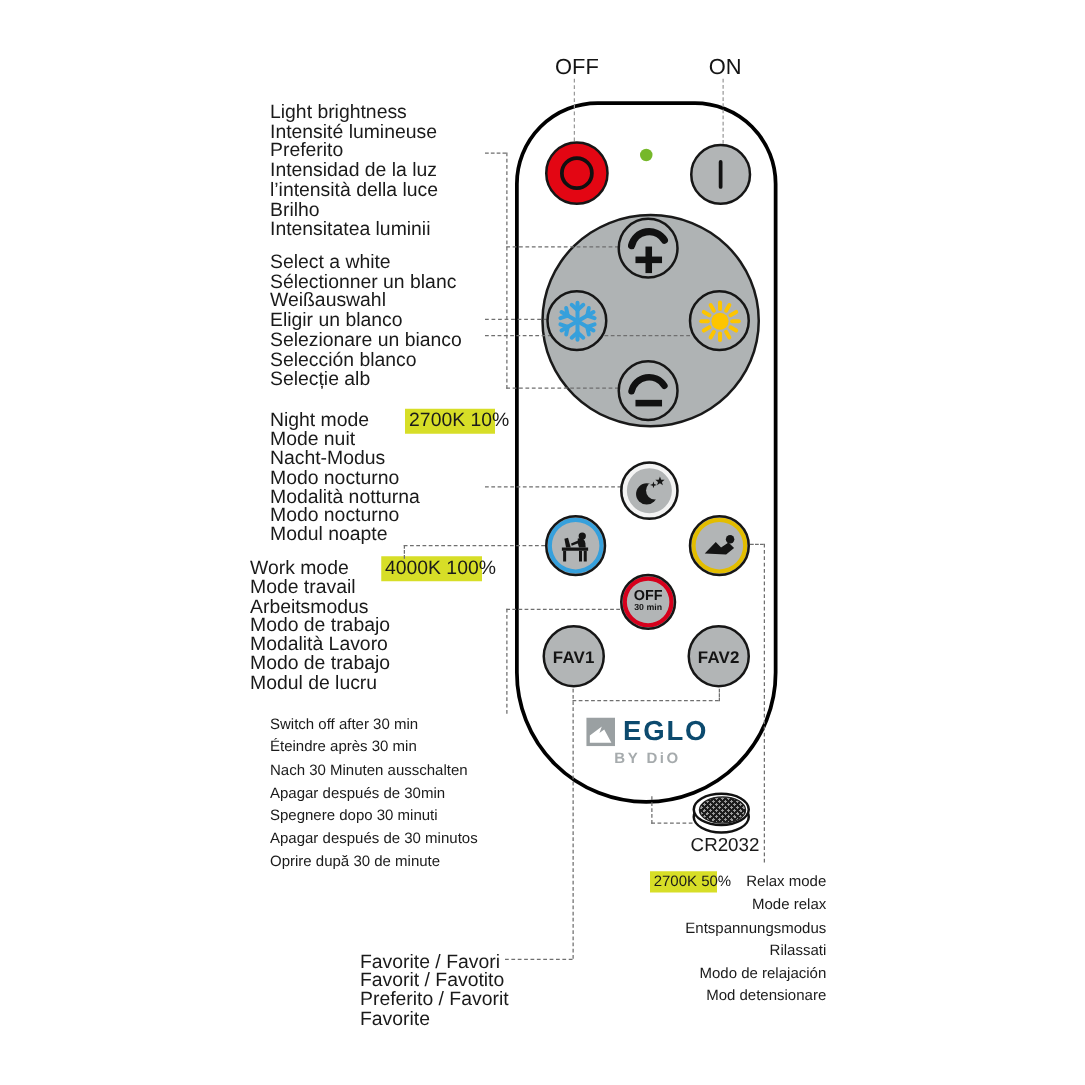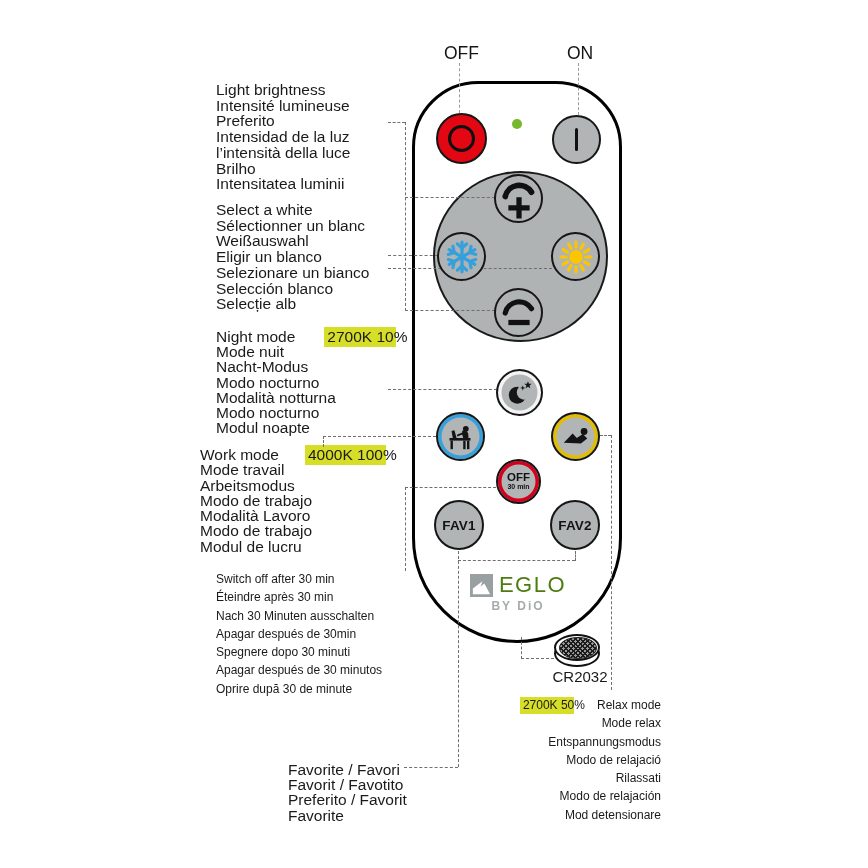--- a/index.html
+++ b/index.html
@@ -40,21 +40,21 @@
   #btn-off30 .l1{font-size:11.5px;font-weight:900;line-height:11px;color:#111;}
   #btn-off30 .l2{font-size:7px;font-weight:700;line-height:8px;color:#111;}
   #btn-fav1{left:434px;top:500px;width:50px;height:50px;}
   #btn-fav2{left:550px;top:500px;width:50px;height:50px;}
   .favlab{font-size:13.5px;font-weight:700;letter-spacing:.2px;color:#141414;}
   
   .toplab{position:absolute;font-size:17.5px;color:#141414;z-index:5;}
   
   #logo{position:absolute;left:462px;top:572px;width:112px;text-align:center;z-index:2;}
   #logo .row{display:flex;align-items:center;justify-content:center;gap:6px;}
-  #logo .brand{font-size:22px;font-weight:400;letter-spacing:1.5px;color:#4d7c0f;}
+  #logo .brand{font-size:22px;font-weight:700;letter-spacing:1.5px;color:#0c4a6e;}
   #logo .byline{margin-top:1px;font-size:12px;font-weight:700;letter-spacing:2px;color:#a6abad;}
   
   #battery{position:absolute;left:554px;top:634px;width:46px;height:36px;z-index:4;}
   #battery .coin{position:absolute;left:0;width:46px;height:27px;border:2px solid #111;border-radius:50%;
                  background:#fff;box-sizing:border-box;}
   #battery .back{top:6px;}
   #battery .front{top:0;}
   #battery .hatch{position:absolute;left:5px;top:3px;width:36px;height:20px;border-radius:50%;border:1px solid #222;
                   background-color:#9a9a9a;
                   background-image:repeating-linear-gradient(45deg,#1c1c1c 0 1.4px,rgba(0,0,0,0) 1.4px 3.4px),
@@ -276,19 +276,18 @@
     <div>Preferito / Favorit</div>
     <div>Favorite</div>
   </div>
 
   <div class="tblock wide right" style="right:207px;top:696px;">
     <div>
       <span class="chip">2700K 50%</span><span style="margin-left:12px;">Relax mode</span>
     </div>
     <div>Mode relax</div>
     <div>Entspannungsmodus</div>
-    <div>Modo de relajació</div>
     <div>Rilassati</div>
     <div>Modo de relajación</div>
     <div>Mod detensionare</div>
   </div>
 
 </div>
 
 </body></html>

